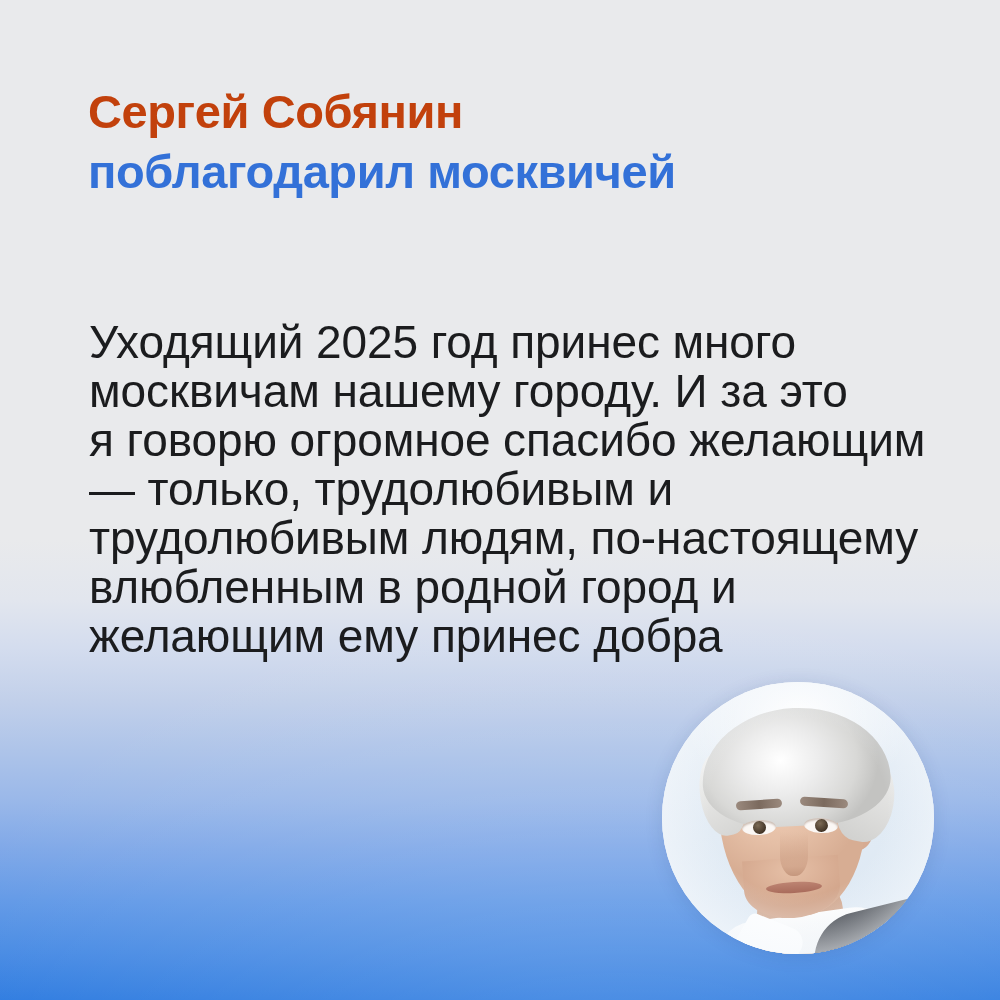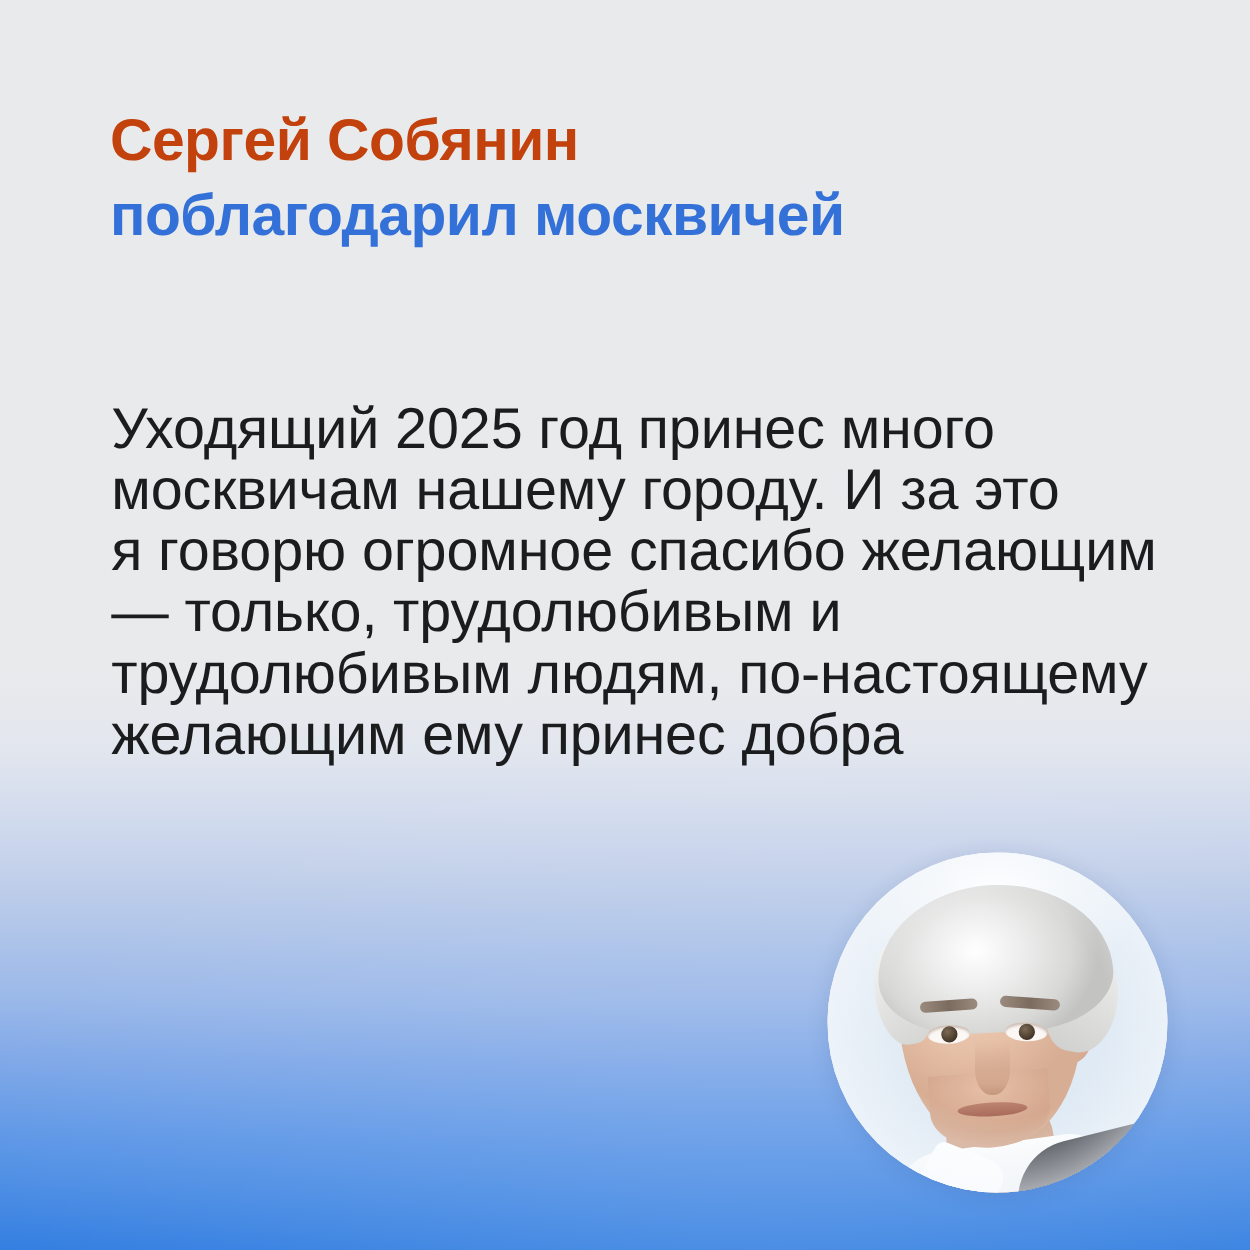--- a/index.html
+++ b/index.html
@@ -282,20 +282,21 @@
     <div class="hl-line hl-name">Сергей Собянин</div>
     <div class="hl-line hl-blue">поблагодарил москвичей</div>
   </div>
 
   <div id="body-copy">
     <div class="bd-line">Уходящий 2025 год принес много</div>
     <div class="bd-line">москвичам нашему городу. И за это</div>
     <div class="bd-line">я говорю огромное спасибо желающим</div>
     <div class="bd-line">— только, трудолюбивым и</div>
     <div class="bd-line">трудолюбивым людям, по-настоящему</div>
+    <div class="bd-line">влюбленным в родной город и</div>
     <div class="bd-line">желающим ему принес добра</div>
   </div>
 
   <div id="portrait">
     <div id="portrait-photo">
       <div class="pr-jacket2"></div>
       <div class="pr-neck"></div>
       <div class="pr-shirt"></div>
       <div class="pr-collar-l"></div>
       <div class="pr-jacket"></div>

